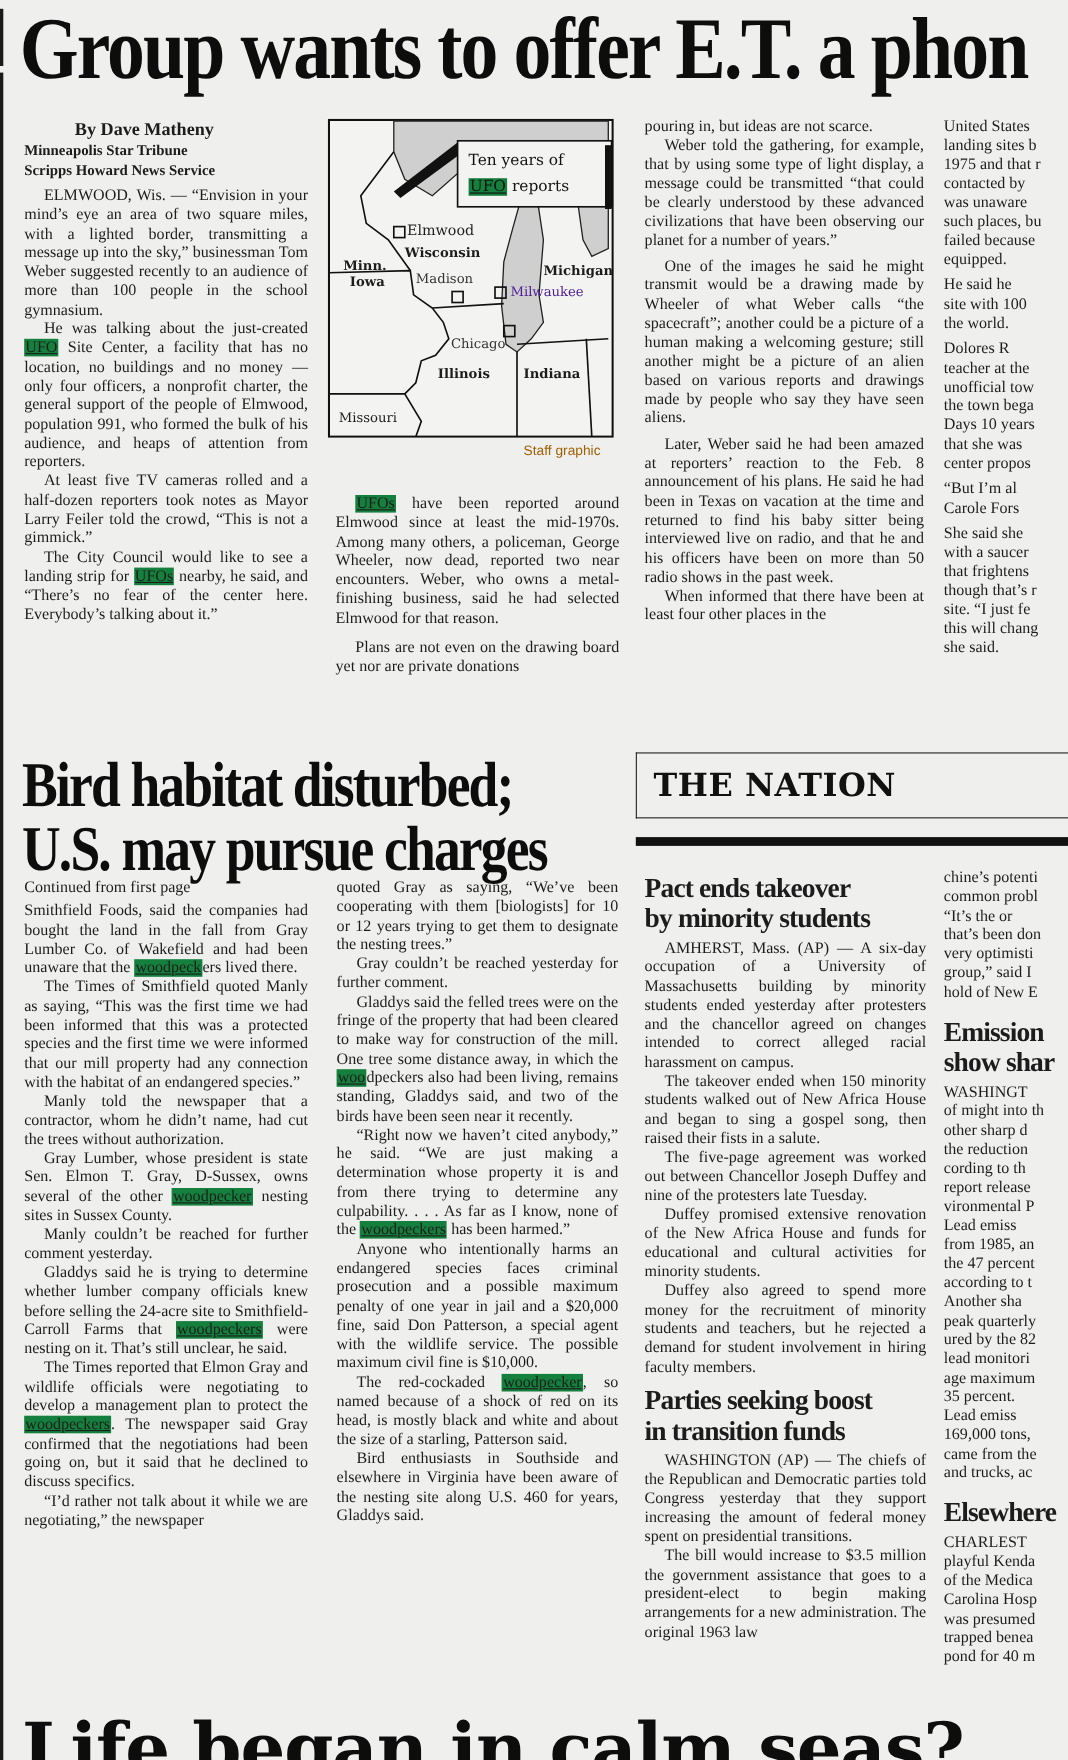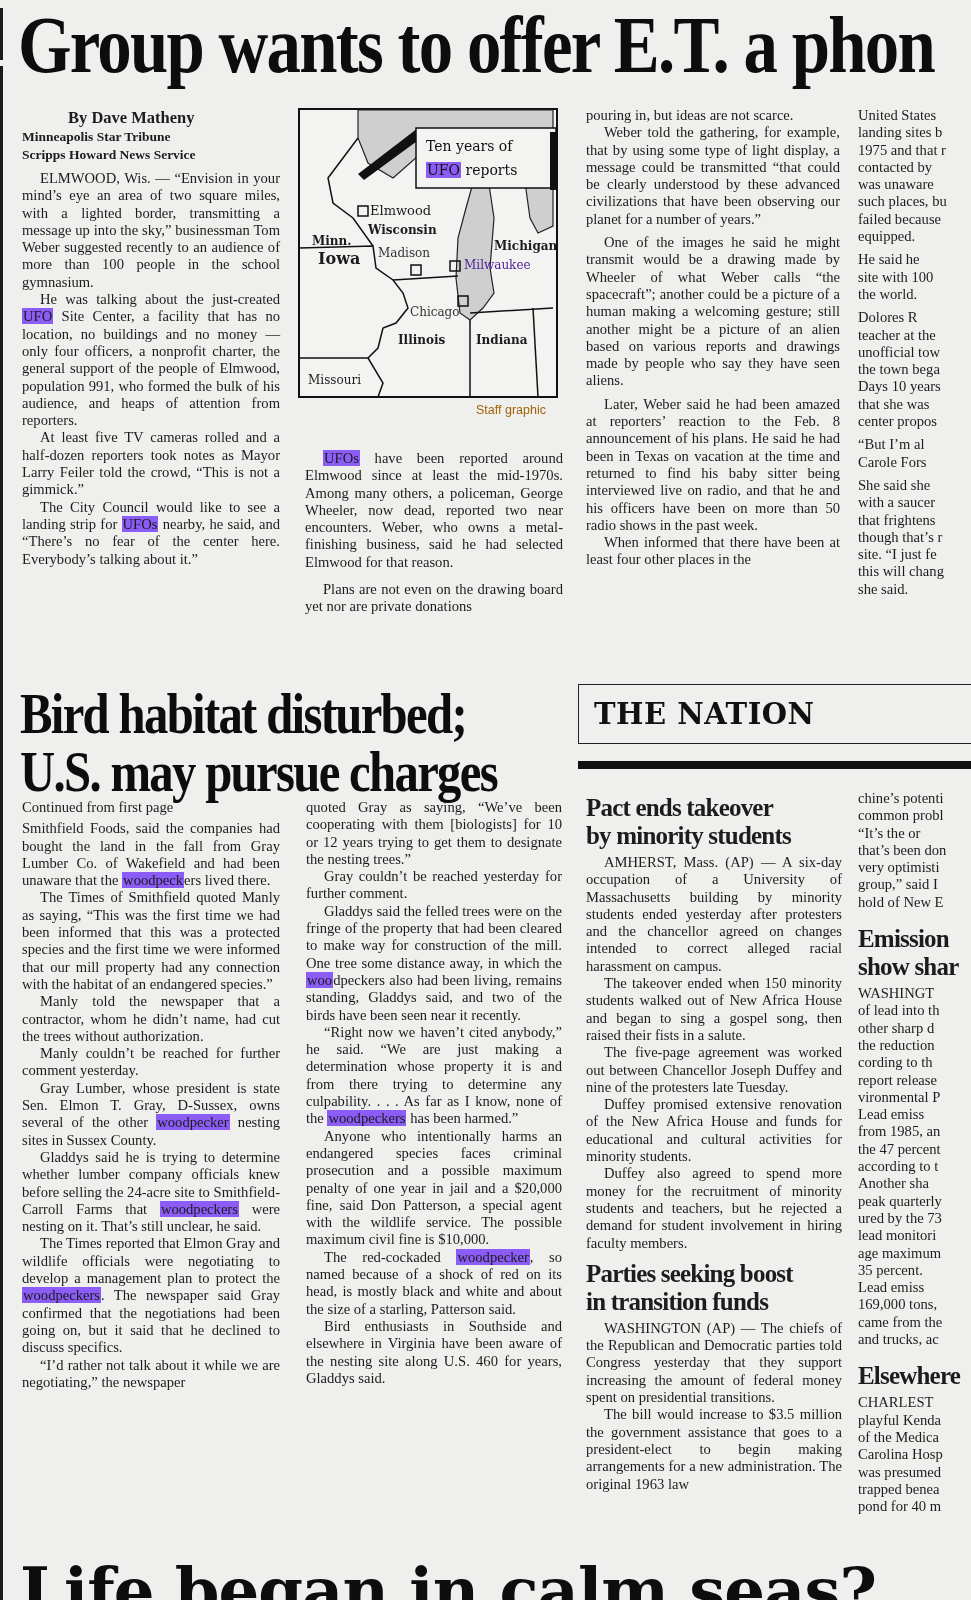--- a/index.html
+++ b/index.html
@@ -19,21 +19,21 @@
   .col {
     position: absolute; font-size: 14.6px; line-height: 17.3px;
     text-align: justify; hyphens: manual;
   }
   .col p { margin: 0; text-indent: 18px; }
   .col p.noindent { text-indent: 0; }
   .col p.gap { margin-top: 6px; }
   .byline { font-weight: bold; }
   .byline .name { font-size: 16.5px; line-height: 21px; display: block; margin-left: 46px; }
   .byline .org { font-size: 13.5px; line-height: 18px; display: block; }
-  .hl { background: #8b5cf6; padding: 0 1px; }
+  .hl { background: #15803d; padding: 0 1px; text-decoration: underline; }
   .clipcol { overflow: hidden; white-space: nowrap; }
   .subhead {
     font-weight: bold; font-size: 25px; line-height: 28px; letter-spacing: -0.8px;
     margin: 4px 0 4px 0; white-space: nowrap;
   }
   .nation-box {
     position: absolute; left: 578px; top: 684px; width: 400px; height: 60px;
     border: 1.5px solid #222; border-right: none; box-sizing: border-box;
   }
   .nation-label {
@@ -92,21 +92,21 @@
     <rect x="152" y="153" width="10" height="10" fill="none" stroke="#111" stroke-width="1.5"></rect>
     <rect x="160" y="188" width="10" height="10" fill="none" stroke="#111" stroke-width="1.5"></rect>
   </svg>
   <div class="abs" style="left:128px; top:26px; font-family:'DejaVu Serif',serif; font-size:14px; line-height:24px; color:#111;">
     <div>Ten years of</div>
     <div><span class="hl">UFO</span><span> reports</span></div>
   </div>
   <div class="abs" style="left:72px; top:95px; font-size:13px; font-family:'DejaVu Serif',serif;">Elmwood</div>
   <div class="abs" style="left:70px; top:115px; font-size:12px; font-weight:bold; font-family:'DejaVu Serif',serif;">Wisconsin</div>
   <div class="abs" style="left:14px; top:126px; font-size:12px; font-weight:bold; font-family:'DejaVu Serif',serif;">Minn.</div>
-  <div class="abs" style="left:20px; top:141px; font-size:16px; font-weight:bold; font-family:'DejaVu Serif',serif;">Iowa</div>
+  <div class="abs" style="left:20px; top:141px; font-size:12px; font-weight:bold; font-family:'DejaVu Serif',serif;">Iowa</div>
   <div class="abs" style="left:80px; top:138px; font-size:12px; color:#333; font-family:'DejaVu Serif',serif;">Madison</div>
   <div class="abs" style="left:166px; top:150px; font-size:12px; color:#4c1d95; font-family:'DejaVu Serif',serif;">Milwaukee</div>
   <div class="abs" style="left:196px; top:131px; font-size:12px; font-weight:bold; font-family:'DejaVu Serif',serif;">Michigan</div>
   <div class="abs" style="left:112px; top:197px; font-size:12px; color:#333; font-family:'DejaVu Serif',serif;">Chicago</div>
   <div class="abs" style="left:100px; top:225px; font-size:12px; font-weight:bold; font-family:'DejaVu Serif',serif;">Illinois</div>
   <div class="abs" style="left:178px; top:225px; font-size:12px; font-weight:bold; font-family:'DejaVu Serif',serif;">Indiana</div>
   <div class="abs" style="left:10px; top:265px; font-size:12px; font-weight:normal; font-family:'DejaVu Serif',serif;">Missouri</div>
 </div>
 <div class="credit">Staff graphic</div>
 
@@ -158,22 +158,22 @@
   </div>
 
 <div class="headline" style="left:20px; top:684px; font-size:58px; line-height:60px; transform:scaleX(0.84);">Bird habitat disturbed;</div>
 <div class="headline" style="left:20px; top:742px; font-size:58px; line-height:60px; transform:scaleX(0.84);">U.S. may pursue charges</div>
 
 <div class="col" style="left:22px; top:799px; width:258px;">
   <p class="noindent" style="margin-bottom:4px;">Continued from first page</p>
   <p class="noindent"><span>Smithfield Foods, said the companies had bought the land in the fall from Gray Lumber Co. of Wakefield and had been unaware that the </span><span class="hl">woodpeck</span><span>ers lived there.</span></p>
   <p>The Times of Smithfield quoted Manly as saying, “This was the first time we had been informed that this was a protected species and the first time we were informed that our mill property had any connection with the habitat of an endangered species.”</p>
   <p>Manly told the newspaper that a contractor, whom he didn’t name, had cut the trees without authorization.</p>
+  <p><span>Gray Lumber, whose president is state Sen. Elmon T. Gray, D-Sussex, owns several of the other </span><span class="hl">woodpecker</span><span> nesting sites in Sussex County.</span></p>
   <p>Manly couldn’t be reached for further comment yesterday.</p>
-  <p><span>Gray Lumber, whose president is state Sen. Elmon T. Gray, D-Sussex, owns several of the other </span><span class="hl">woodpecker</span><span> nesting sites in Sussex County.</span></p>
   <p><span>Gladdys said he is trying to determine whether lumber company officials knew before selling the 24-acre site to Smithfield-Carroll Farms that </span><span class="hl">woodpeckers</span><span> were nesting on it. That’s still unclear, he said.</span></p>
   <p><span>The Times reported that Elmon Gray and wildlife officials were negotiating to develop a management plan to protect the </span><span class="hl">woodpeckers</span><span>. The newspaper said Gray confirmed that the negotiations had been going on, but it said that he declined to discuss specifics.</span></p>
   <p>“I’d rather not talk about it while we are negotiating,” the newspaper</p>
 </div>
 
 <div class="col" style="left:306px; top:799px; width:256px;">
   <p class="noindent">quoted Gray as saying, “We’ve been cooperating with them [biologists] for 10 or 12 years trying to get them to designate the nesting trees.”</p>
   <p>Gray couldn’t be reached yesterday for further comment.</p>
   <p><span>Gladdys said the felled trees were on the fringe of the property that had been cleared to make way for construction of the mill. One tree some distance away, in which the </span><span class="hl">woo</span><span>dpeckers also had been living, remains standing, Gladdys said, and two of the birds have been seen near it recently.</span></p>
   <p><span>“Right now we haven’t cited anybody,” he said. “We are just making a determination whose property it is and from there trying to determine any culpability. . . . As far as I know, none of the </span><span class="hl">woodpeckers</span><span> has been harmed.”</span></p>
@@ -213,33 +213,33 @@
     <div>“It’s the or</div>
     <div>that’s been don</div>
     <div>very optimisti</div>
     <div>group,” said I</div>
     <div>hold of New E</div>
     <div class="subhead" style="margin-top: 14px;">
       <div>Emission</div>
       <div>show shar</div>
     </div>
     <div>WASHINGT</div>
-    <div>of lead into th</div>
+    <div>of might into th</div>
     <div>other sharp d</div>
     <div>the reduction</div>
     <div>cording to th</div>
     <div>report release</div>
     <div>vironmental P</div>
     <div>Lead emiss</div>
     <div>from 1985, an</div>
     <div>the 47 percent</div>
     <div>according to t</div>
     <div>Another sha</div>
     <div>peak quarterly</div>
-    <div>ured by the 73</div>
+    <div>ured by the 82</div>
     <div>lead monitori</div>
     <div>age maximum</div>
     <div>35 percent.</div>
     <div>Lead emiss</div>
     <div>169,000 tons,</div>
     <div>came from the</div>
     <div>and trucks, ac</div>
     <div class="subhead" style="margin-top: 14px;">Elsewhere</div>
     <div>CHARLEST</div>
     <div>playful Kenda</div>

